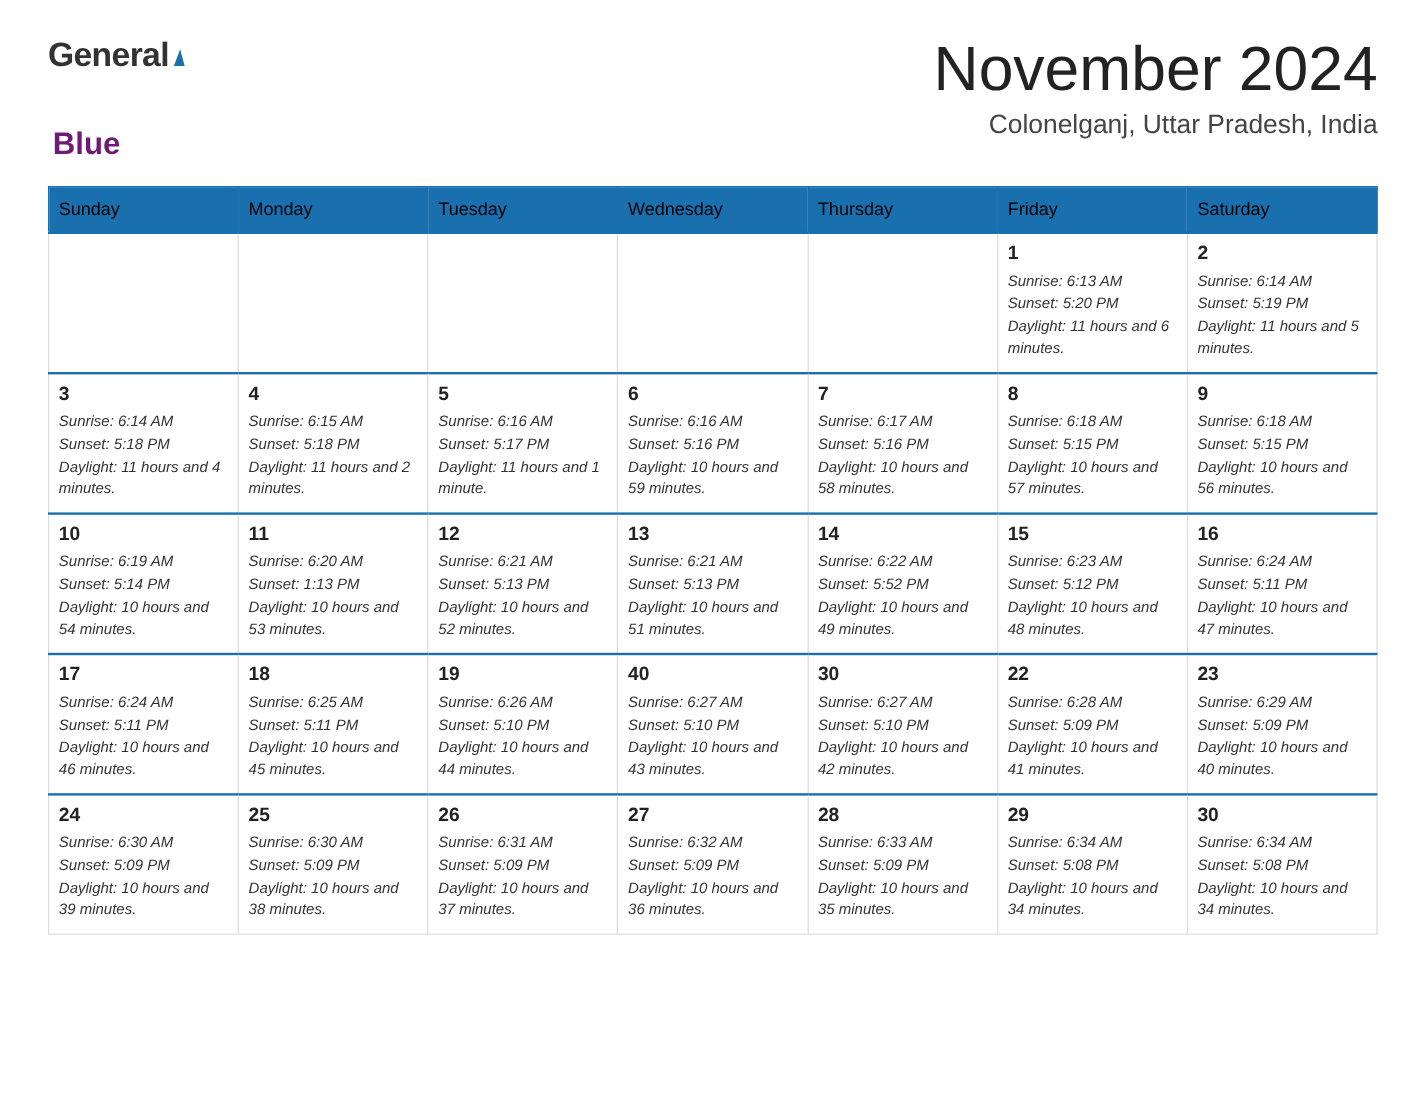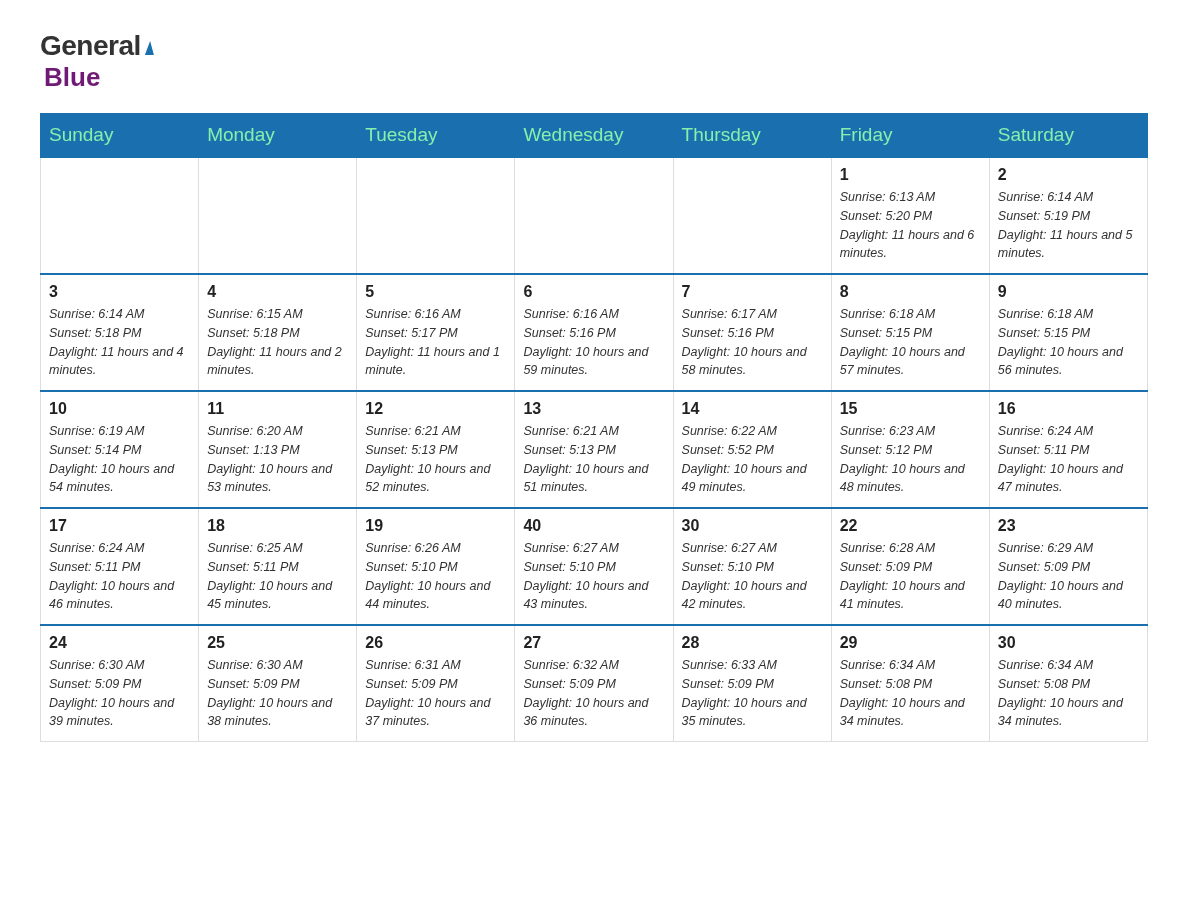--- a/index.html
+++ b/index.html
@@ -12,20 +12,21 @@
     .header-area {
       display: flex;
       justify-content: space-between;
       align-items: flex-start;
       margin-bottom: 20px;
     }
     .logo-area {
       display: flex;
       flex-direction: column;
       align-items: flex-start;
+      gap: 42px;
     }
     .title-area {
       text-align: right;
     }
     .month-title {
       font-size: 52px;
       font-weight: 300;
       color: #222;
       line-height: 1.1;
     }
@@ -34,22 +35,22 @@
       color: #444;
       margin-top: 4px;
     }
     .calendar-table {
       width: 100%;
       border-collapse: collapse;
       table-layout: fixed;
     }
     .calendar-table thead tr th {
       background: #1a6faf;
-      color: #86efac;
-      font-size: 19px;
+      color: #000000;
+      font-size: 15px;
       font-weight: normal;
       padding: 10px 8px;
       text-align: left;
       border: 1px solid #1a6faf;
     }
     .calendar-table tbody tr td {
       vertical-align: top;
       padding: 8px 8px 10px 8px;
       border: 1px solid #ccc;
       font-size: 13px;
@@ -92,20 +93,24 @@
 <div class="header-area">
   <div class="logo-area">
     <div class="logo-wrapper">
       <span style="font-size:28px;font-weight:bold;color:#333;letter-spacing:-0.5px;">General</span>
       <span style="display:inline-block;width:0;height:0;border-left:9px solid transparent;border-right:0px solid transparent;border-bottom:14px solid #1a6faf;margin-left:2px;margin-top:4px;transform:skewX(15deg);"></span>
     </div>
     <div style="margin-left:4px;">
       <span style="font-size:26px;font-weight:bold;color:#701a75;">Blue</span>
     </div>
   </div>
+  <div class="title-area">
+    <h1 class="month-title">November 2024</h1>
+    <p class="location-subtitle">Colonelganj, Uttar Pradesh, India</p>
+  </div>
 </div>
 
 <table class="calendar-table">
   <thead>
     <tr>
     <th>Sunday</th>
         <th>Monday</th>
         <th>Tuesday</th>
         <th>Wednesday</th>
         <th>Thursday</th>

